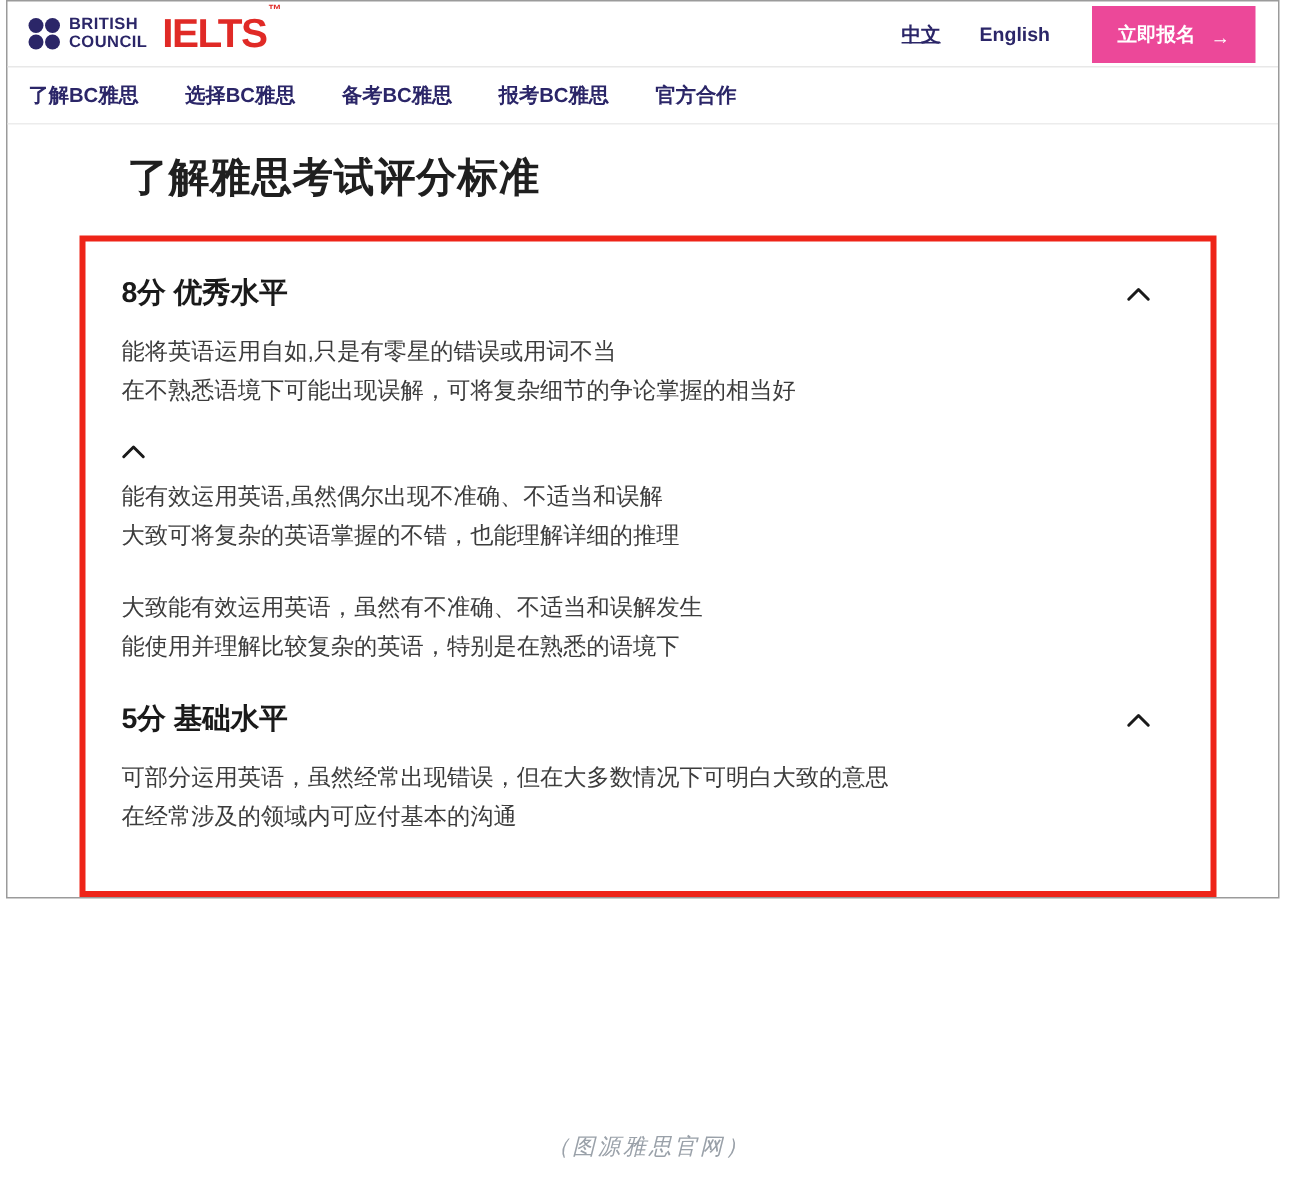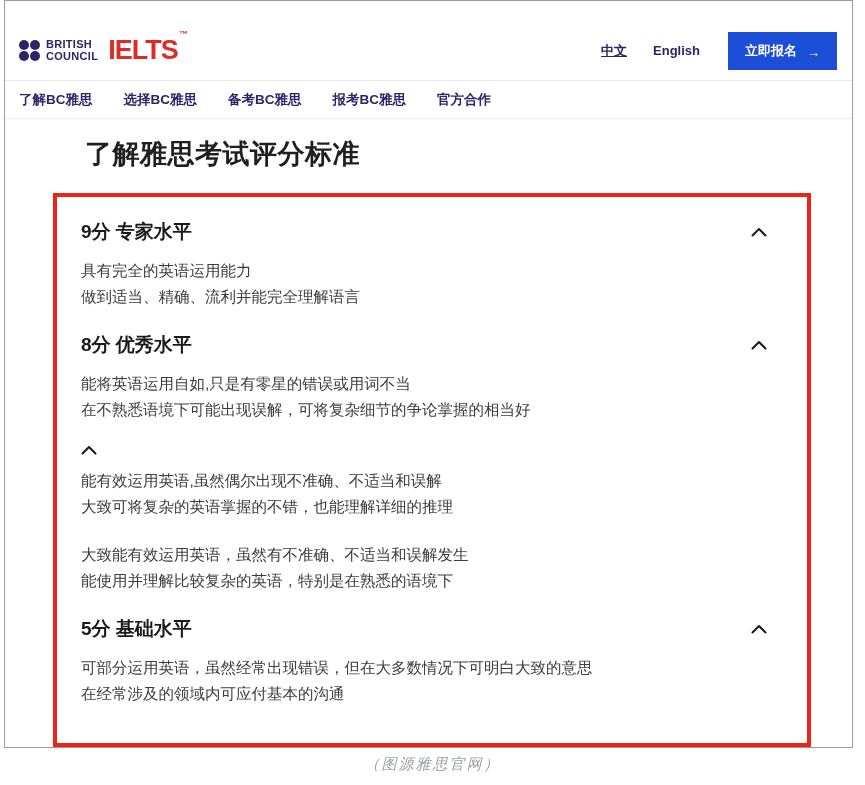--- a/index.html
+++ b/index.html
@@ -13,26 +13,25 @@
   .page {
     position: absolute;
     left: 4px;
     top: 0;
     width: 849px;
     border: 1px solid #9b9b9b;
     background: #ffffff;
   }
   
   .header {
-    height: 60px;
+    height: 44px;
     display: flex;
     align-items: center;
     padding: 0 15px 0 14px;
     border-bottom: 1px solid #e8e8e8;
-    margin-top: 20px;
   }
   .logo { display: flex; align-items: center; cursor: pointer; }
   .dots {
     display: grid;
     grid-template-columns: 10px 10px;
     grid-template-rows: 10px 10px;
     gap: 1px;
     margin-right: 6px;
   }
   .dots span { width: 10px; height: 10px; border-radius: 50%; background: #2b2668; }
@@ -58,21 +57,21 @@
     font-size: 13px;
     font-weight: bold;
     color: #2b2668;
     text-decoration: none;
     margin-left: 26px;
     cursor: pointer;
   }
   .lang-link.active { text-decoration: underline; }
   .register-btn {
     margin-left: 28px;
-    background: #1d4ed8;
+    background: #ec4899;
     color: #ffffff;
     border: none;
     font-size: 13px;
     font-weight: bold;
     padding: 10px 17px;
     cursor: pointer;
     display: flex;
     align-items: flex-end;
     gap: 10px;
     font-family: inherit;
@@ -175,32 +174,20 @@
     <span class="nav-item">选择BC雅思</span>
     <span class="nav-item">备考BC雅思</span>
     <span class="nav-item">报考BC雅思</span>
     <span class="nav-item">官方合作</span>
   </div>
 
   <h1 class="page-title">了解雅思考试评分标准</h1>
 
   <div class="highlight-box">
 
-    <div class="section">
-      <div class="section-header">
-        <span class="section-title">9分 专家水平</span>
-        <svg class="chevron" viewBox="0 0 16 10">
-            <polyline points="1.5,8.5 8,2 14.5,8.5" fill="none" stroke="#1a1a1a" stroke-width="2" stroke-linecap="round" stroke-linejoin="round"></polyline>
-          </svg>
-      </div>
-      <div class="section-body">
-        <div>具有完全的英语运用能力</div>
-        <div>做到适当、精确、流利并能完全理解语言</div>
-      </div>
-    </div>
 
     <div class="section">
       <div class="section-header">
         <span class="section-title">8分 优秀水平</span>
         <svg class="chevron" viewBox="0 0 16 10">
             <polyline points="1.5,8.5 8,2 14.5,8.5" fill="none" stroke="#1a1a1a" stroke-width="2" stroke-linecap="round" stroke-linejoin="round"></polyline>
           </svg>
       </div>
       <div class="section-body">
         <div>能将英语运用自如,只是有零星的错误或用词不当</div>

